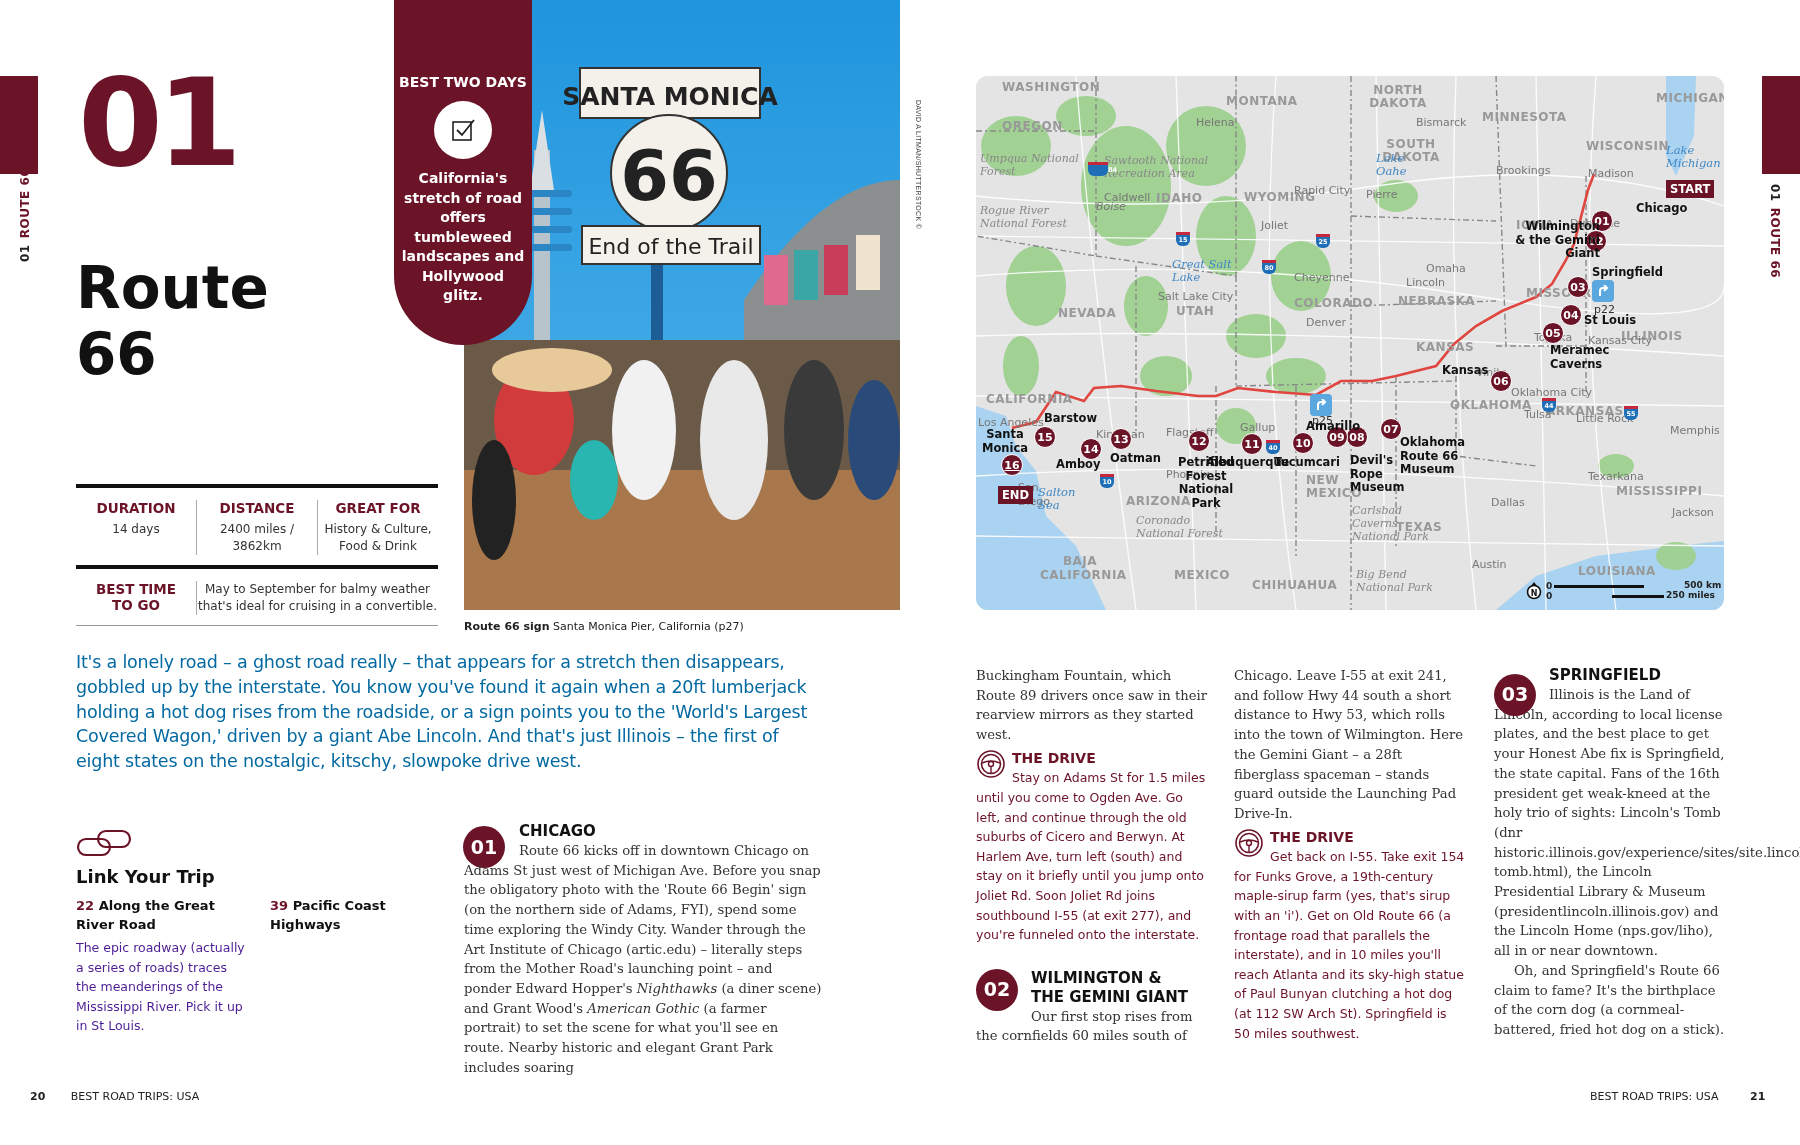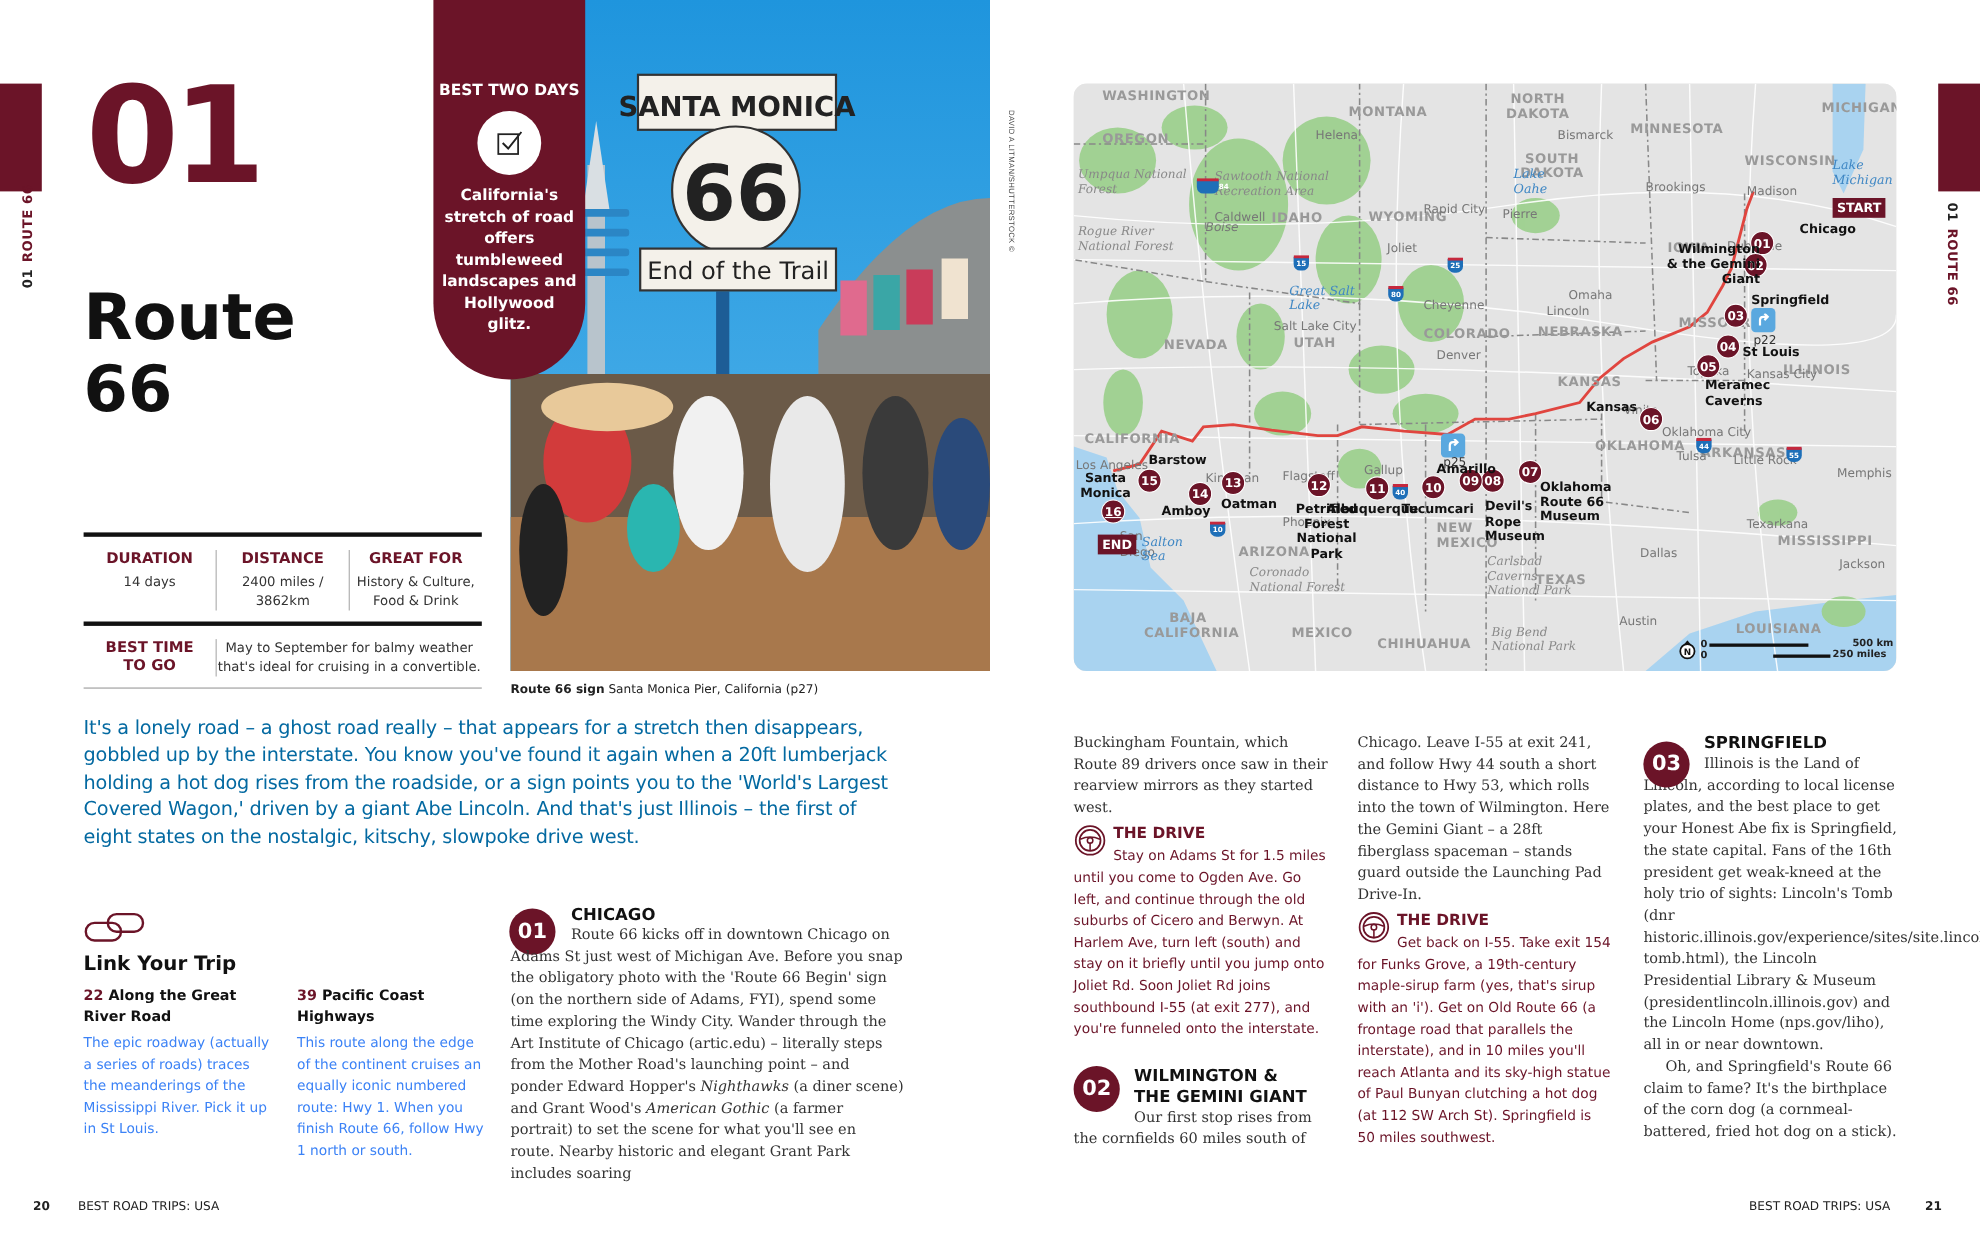--- a/index.html
+++ b/index.html
@@ -44,21 +44,21 @@
 
   
   .intro { left: 76px; top: 650px; width: 740px; font-family: "DejaVu Sans", sans-serif; font-size: 17.5px; line-height: 24.8px; color: #0369a1; letter-spacing: -0.2px; }
 
   
   .link-icon { left: 76px; top: 828px; }
   .lyt-title { left: 76px; top: 866px; font-family: "DejaVu Sans", sans-serif; font-weight: bold; font-size: 18px; color: #111; }
   .lyt-col { top: 896px; width: 170px; font-family: "DejaVu Sans", sans-serif; }
   .lyt-col .head { font-weight: bold; font-size: 13px; line-height: 19px; color: #111; }
   .lyt-col .head .n { color: #6b1428; }
-  .lyt-col .body { font-size: 12.5px; line-height: 19.6px; color: #3b82f6; margin-top: 4px; }
+  .lyt-col .body { font-size: 12.5px; line-height: 19.6px; color: #4c1d95; margin-top: 4px; }
 
   
   .col { position: absolute; font-family: "DejaVu Serif", serif; font-size: 13.2px; line-height: 19.7px; color: #333; }
   .stop-badge { position: absolute; width: 42px; height: 42px; border-radius: 50%; background: #6b1428; color: #fff; font-family: "DejaVu Sans", sans-serif; font-weight: bold; font-size: 19px; display: flex; align-items: center; justify-content: center; }
   .stop-title { font-family: "DejaVu Sans", sans-serif; font-weight: bold; font-size: 15px; line-height: 19px; color: #111; }
   .drive { font-family: "DejaVu Sans", sans-serif; font-size: 12.5px; line-height: 19.6px; color: #6b1428; }
   .drive-title { font-weight: bold; font-size: 14px; }
   .drive-icon { float: left; margin: 0 6px 0 0; }
 
   
@@ -199,21 +199,20 @@
       <rect x="22" y="3" width="32" height="16" rx="8" fill="none" stroke="#6b1428" stroke-width="2.2"></rect>
     </svg>
 </div>
 <div class="abs lyt-title">Link Your Trip</div>
 <div class="abs lyt-col" style="left:76px;">
   <div class="head"><span class="n">22</span> <span>Along the Great River Road</span></div>
   <div class="body">The epic roadway (actually a series of roads) traces the meanderings of the Mississippi River. Pick it up in St Louis.</div>
 </div>
 <div class="abs lyt-col" style="left:270px; width:175px;">
   <div class="head"><span class="n">39</span> <span>Pacific Coast Highways</span></div>
-  <div class="body">This route along the edge of the continent cruises an equally iconic numbered route: Hwy 1. When you finish Route 66, follow Hwy 1 north or south.</div>
 </div>
 
 <div class="stop-badge" style="left:463px; top:826px;">01</div>
 <div class="col" style="left:464px; top:822px; width:358px;">
   <div class="stop-title" style="margin-left:55px;">CHICAGO</div>
   <div style="text-indent:55px;"><span>Route 66 kicks off in downtown Chicago on Adams St just west of Michigan Ave. Before you snap the obligatory photo with the 'Route 66 Begin' sign (on the northern side of Adams, FYI), spend some time exploring the Windy City. Wander through the Art Institute of Chicago (artic.edu) – literally steps from the Mother Road's launching point – and ponder Edward Hopper's </span><i>Nighthawks</i><span> (a diner scene) and Grant Wood's </span><i>American Gothic</i><span> (a farmer portrait) to set the scene for what you'll see en route. Nearby historic and elegant Grant Park includes soaring</span></div>
 </div>
 
 <div class="col" style="left:976px; top:666px; width:232px;">
   <div>Buckingham Fountain, which Route 89 drivers once saw in their rearview mirrors as they started west.</div>

